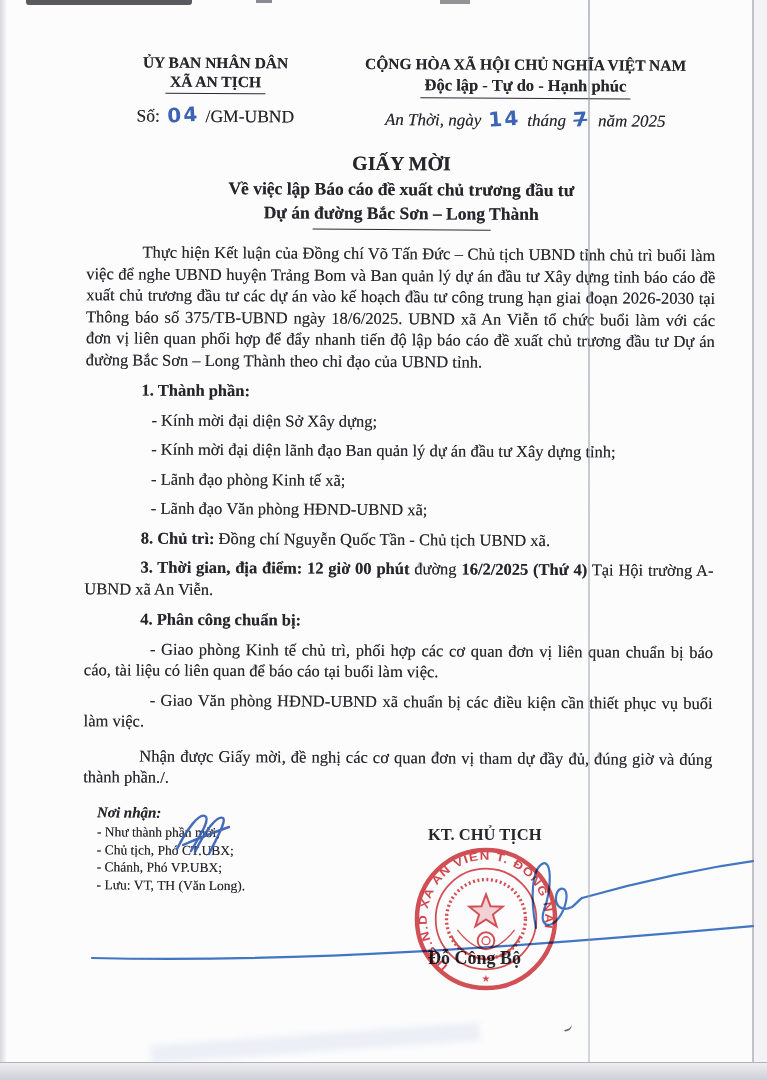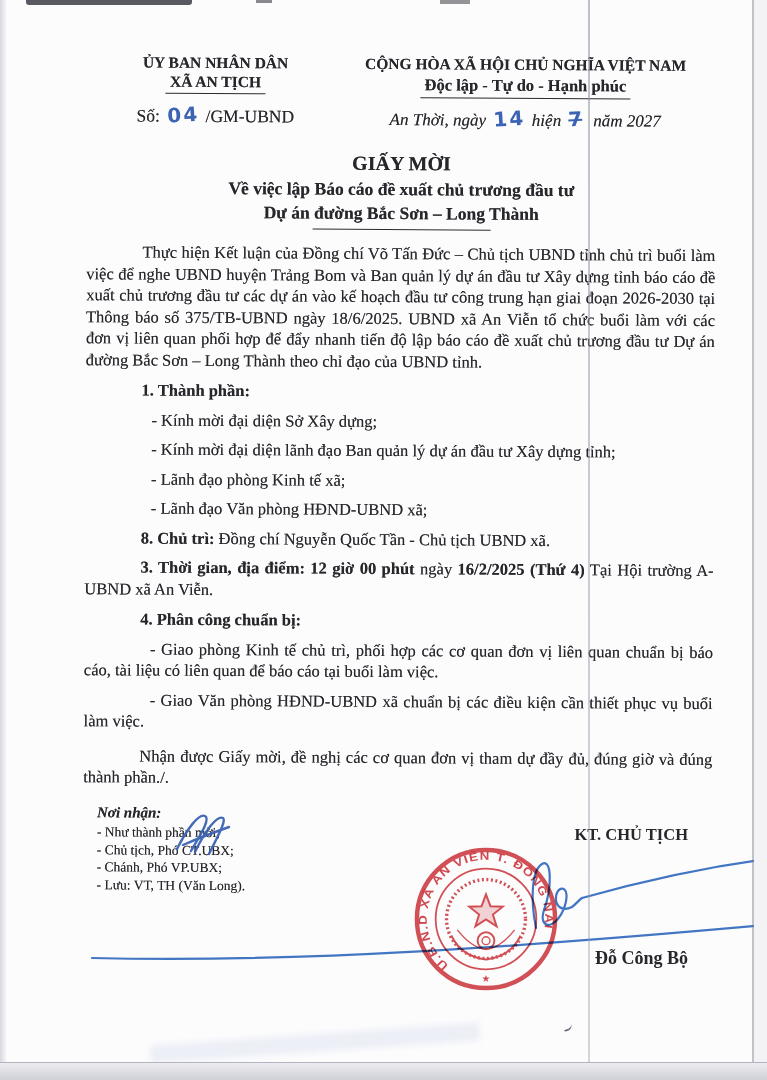--- a/index.html
+++ b/index.html
@@ -48,21 +48,21 @@
   .body-text{margin-top:13px;font-size:16.5px;line-height:21.5px;text-align:justify;}
   .para{text-indent:56px;margin:0;}
   .h-num{font-weight:bold;text-indent:56px;margin:9px 0 0;}
   .li{text-indent:66px;margin:8px 0 0;}
   .li2{text-indent:56px;margin:8px 0 0;}
   .closing{text-indent:56px;margin:13px 0 0;}
   b.inline{font-weight:bold;}
   
   .recipients{margin:16px 0 0 14px;font-size:13.5px;line-height:17.5px;text-align:left;}
   .noinhan{font-weight:bold;font-style:italic;font-size:15px;margin-bottom:2px;}
-  .sign-block{position:absolute;left:428px;top:822px;width:260px;text-align:right;z-index:2;}
+  .sign-block{position:absolute;left:428px;top:822px;width:260px;text-align:left;z-index:2;}
   .sign-t{font-weight:bold;font-size:16.5px;line-height:26px;}
   .signer{font-weight:bold;font-size:18px;margin-top:100px;}
   .seal{position:absolute;left:412px;top:845px;width:148px;height:148px;z-index:3;
         mix-blend-mode:multiply;filter:blur(.3px);}
   .sig-svg{position:absolute;left:80px;top:840px;width:690px;height:132px;z-index:4;
         mix-blend-mode:multiply;}
   .scribble{position:absolute;left:165px;top:805px;width:84px;height:56px;z-index:4;}
 </style>
 </head>
 <body>
@@ -84,21 +84,21 @@
 
     <div class="hdr">
       <div class="hdr-left">
         <div class="org1">ỦY BAN NHÂN DÂN</div>
         <div class="org2"><span class="u-block">XÃ AN TỊCH</span></div>
         <div class="so-line"><span>Số:</span><span class="hand">04</span><span>/GM-UBND</span></div>
       </div>
       <div class="hdr-right">
         <div class="nation">CỘNG HÒA XÃ HỘI CHỦ NGHĨA VIỆT NAM</div>
         <div class="motto"><span class="u-block">Độc lập - Tự do - Hạnh phúc</span></div>
-        <div class="date-line"><span>An Thời, ngày</span><span class="hand">14</span><span>hiện</span><span class="hand crossed">7</span> <span>năm 2027</span></div>
+        <div class="date-line"><span>An Thời, ngày</span><span class="hand">14</span><span>tháng</span><span class="hand crossed">7</span> <span>năm 2025</span></div>
       </div>
     </div>
 
     <div class="title-block">
       <div class="t1">GIẤY MỜI</div>
       <div class="t2">Về việc lập Báo cáo đề xuất chủ trương đầu tư</div>
       <div class="t3">Dự án đường Bắc Sơn – Long Thành</div>
       <div class="t-rule"></div>
     </div>
 
@@ -106,21 +106,21 @@
       <p class="para">Thực hiện Kết luận của Đồng chí Võ Tấn Đức – Chủ tịch UBND tỉnh chủ trì buổi làm việc để nghe UBND huyện Trảng Bom và Ban quản lý dự án đầu tư Xây dựng tỉnh báo cáo đề xuất chủ trương đầu tư các dự án vào kế hoạch đầu tư công trung hạn giai đoạn 2026-2030 tại Thông báo số 375/TB-UBND ngày 18/6/2025. UBND xã An Viễn tổ chức buổi làm với các đơn vị liên quan phối hợp để đẩy nhanh tiến độ lập báo cáo đề xuất chủ trương đầu tư Dự án đường Bắc Sơn – Long Thành theo chỉ đạo của UBND tỉnh.</p>
 
       <p class="h-num">1. Thành phần:</p>
       <p class="li">- Kính mời đại diện Sở Xây dựng;</p>
       <p class="li">- Kính mời đại diện lãnh đạo Ban quản lý dự án đầu tư Xây dựng tỉnh;</p>
       <p class="li">- Lãnh đạo phòng Kinh tế xã;</p>
       <p class="li">- Lãnh đạo Văn phòng HĐND-UBND xã;</p>
 
       <p class="li2"><b class="inline">8. Chủ trì:</b> <span>Đồng chí Nguyễn Quốc Tần - Chủ tịch UBND xã.</span></p>
 
-      <p class="li2"><b class="inline">3. Thời gian, địa điểm:</b> <b class="inline">12 giờ 00 phút</b> <span>ngày</span> <b class="inline">16/2/2025 (Thứ 4)</b> <span>Tại Hội trường A-UBND xã An Viễn.</span></p>
+      <p class="li2"><b class="inline">3. Thời gian, địa điểm:</b> <b class="inline">12 giờ 00 phút</b> <span>đường</span> <b class="inline">16/2/2025 (Thứ 4)</b> <span>Tại Hội trường A-UBND xã An Viễn.</span></p>
 
       <p class="h-num">4. Phân công chuẩn bị:</p>
       <p class="li">- Giao phòng Kinh tế chủ trì, phối hợp các cơ quan đơn vị liên quan chuẩn bị báo cáo, tài liệu có liên quan để báo cáo tại buổi làm việc.</p>
       <p class="li">- Giao Văn phòng HĐND-UBND xã chuẩn bị các điều kiện cần thiết phục vụ buổi làm việc.</p>
 
       <p class="closing">Nhận được Giấy mời, đề nghị các cơ quan đơn vị tham dự đầy đủ, đúng giờ và đúng thành phần./.</p>
     </div>
 
     <div class="recipients">
       <div class="noinhan">Nơi nhận:</div>

